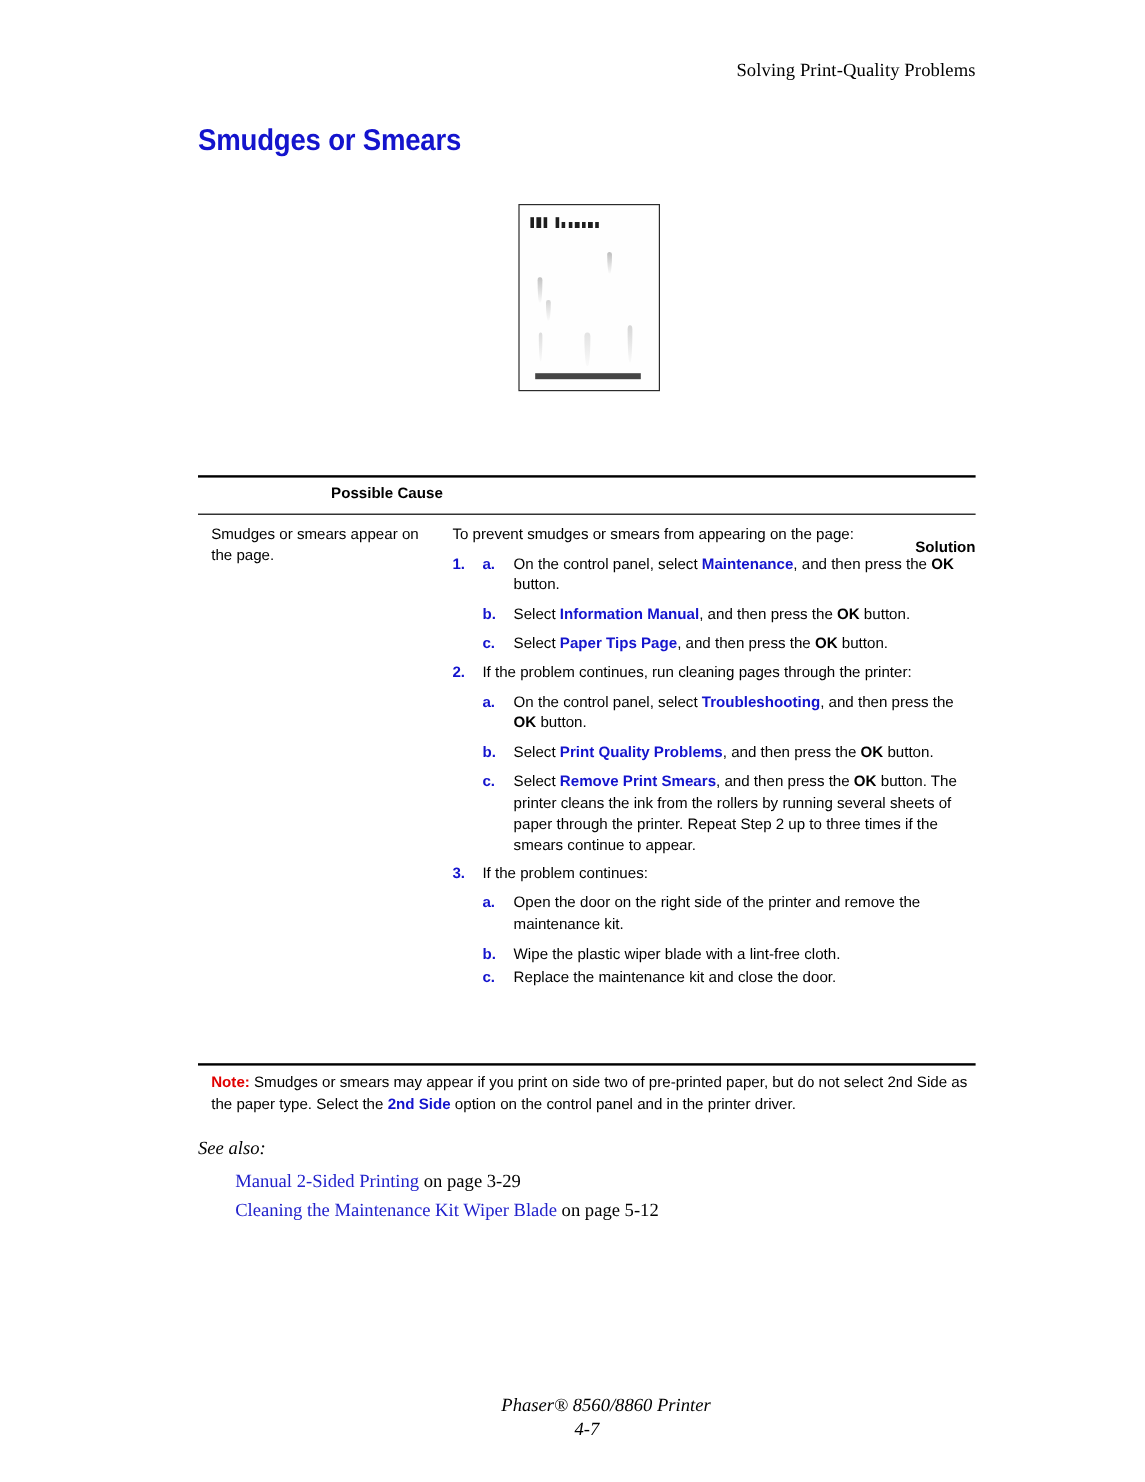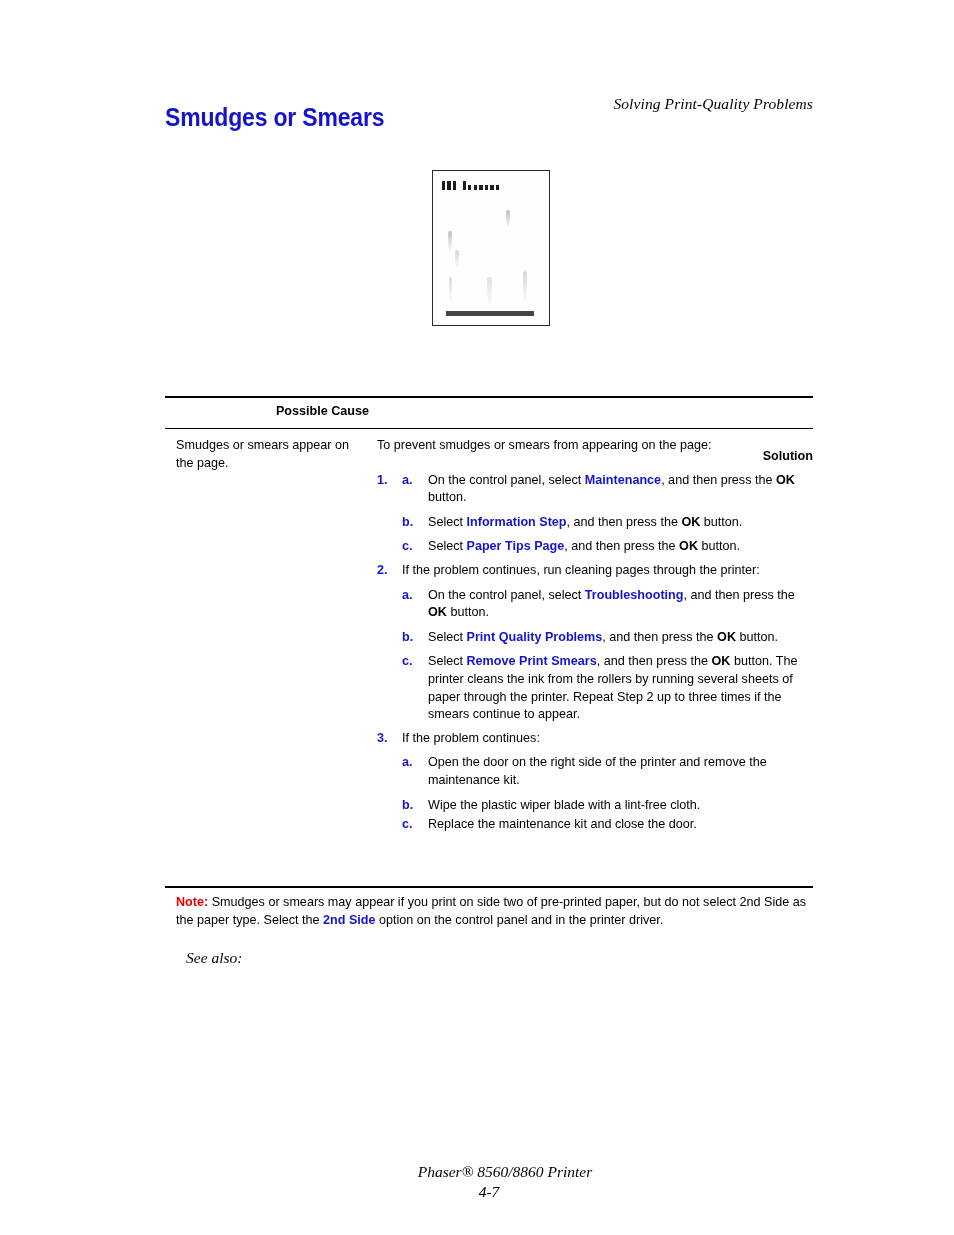--- a/index.html
+++ b/index.html
@@ -22,25 +22,23 @@
   }
 
   
   .running-head {
     position: absolute;
     left: 165px;
     top: 50px;
     width: 648px;
     text-align: right;
     font-family: "Liberation Serif", serif;
-    font-style: italic;
     font-size: 15.5px;
     color: #000;
     letter-spacing: 0.1px;
-    margin-top: 45px;
   }
 
   
   .section-title {
     position: absolute;
     left: 165px;
     top: 103px;
     font-family: "Liberation Sans", sans-serif;
     font-weight: bold;
     font-size: 25px;
@@ -123,21 +121,21 @@
 
   .solution-cell {
     position: absolute;
     left: 377px;
     top: 437px;
     width: 436px;
     font-size: 12.6px;
     line-height: 17.6px;
   }
 
-  .intro { margin: 0 0 17px 0; }
+  .intro { margin: 0 0 7px 0; }
 
   ol.steps { list-style: none; margin: 0; padding: 0; }
 
   li.step {
     position: relative;
     padding-left: 25px;
     margin-bottom: 6px;
   }
   li.step > .marker {
     position: absolute;
@@ -186,21 +184,20 @@
   .note-label { font-weight: bold; color: #e00000; }
 
   
   .see-also-label {
     position: absolute;
     left: 165px;
     top: 949px;
     font-family: "Liberation Serif", serif;
     font-style: italic;
     font-size: 15.5px;
-    margin-left: 21px;
   }
   .see-also-list {
     position: absolute;
     left: 196px;
     top: 973px;
     font-family: "Liberation Serif", serif;
     font-size: 15.5px;
     line-height: 24px;
   }
   .xref { color: #2222cc; }
@@ -271,21 +268,21 @@
 
   <div class="cause-cell">Smudges or smears appear on the page.</div>
 
   <div class="solution-cell">
     <p class="intro">To prevent smudges or smears from appearing on the page:</p>
     <ol class="steps" id="steps-root">
         <li class="step">
           <span class="marker">1.</span>
           <ol class="substeps">
             <li class="substep"><span class="marker">a.</span><span><span>On the control panel, select </span><span class="ui-term">Maintenance</span><span>, and then press the </span><span class="key">OK</span><span> button.</span></span></li>
-            <li class="substep"><span class="marker">b.</span><span><span>Select </span><span class="ui-term">Information Step</span><span>, and then press the </span><span class="key">OK</span><span> button.</span></span></li>
+            <li class="substep"><span class="marker">b.</span><span><span>Select </span><span class="ui-term">Information Manual</span><span>, and then press the </span><span class="key">OK</span><span> button.</span></span></li>
             <li class="substep"><span class="marker">c.</span><span><span>Select </span><span class="ui-term">Paper Tips Page</span><span>, and then press the </span><span class="key">OK</span><span> button.</span></span></li>
           </ol>
         </li>
         <li class="step">
           <span class="marker">2.</span>
           <span class="step-text">If the problem continues, run cleaning pages through the printer:</span>
           <ol class="substeps">
             <li class="substep"><span class="marker">a.</span><span><span>On the control panel, select </span><span class="ui-term">Troubleshooting</span><span>, and then press the </span><span class="key">OK</span><span> button.</span></span></li>
             <li class="substep"><span class="marker">b.</span><span><span>Select </span><span class="ui-term">Print Quality Problems</span><span>, and then press the </span><span class="key">OK</span><span> button.</span></span></li>
             <li class="substep"><span class="marker">c.</span><span><span>Select </span><span class="ui-term">Remove Print Smears</span><span>, and then press the </span><span class="key">OK</span><span> button. The printer cleans the ink from the rollers by running several sheets of paper through the printer. Repeat Step 2 up to three times if the smears continue to appear.</span></span></li>
@@ -301,17 +298,21 @@
           </ol>
         </li>
       </ol>
   </div>
 
   <div class="note">
     <span class="note-label">Note:</span><span id="note-body"><span> Smudges or smears may appear if you print on side two of pre-printed paper, but do not select 2nd Side as the paper type. Select the </span><span class="ui-term">2nd Side</span><span> option on the control panel and in the printer driver.</span></span>
   </div>
 
   <div class="see-also-label">See also:</div>
+  <div class="see-also-list" id="see-also-list">
+      <div><span class="xref">Manual 2-Sided Printing</span><span> on page 3-29</span></div>
+      <div><span class="xref">Cleaning the Maintenance Kit Wiper Blade</span><span> on page 5-12</span></div>
+    </div>
 
   <div class="footer">Phaser® 8560/8860 Printer</div>
   <div class="folio">4-7</div>
 
 </div>
 
 </body></html>

